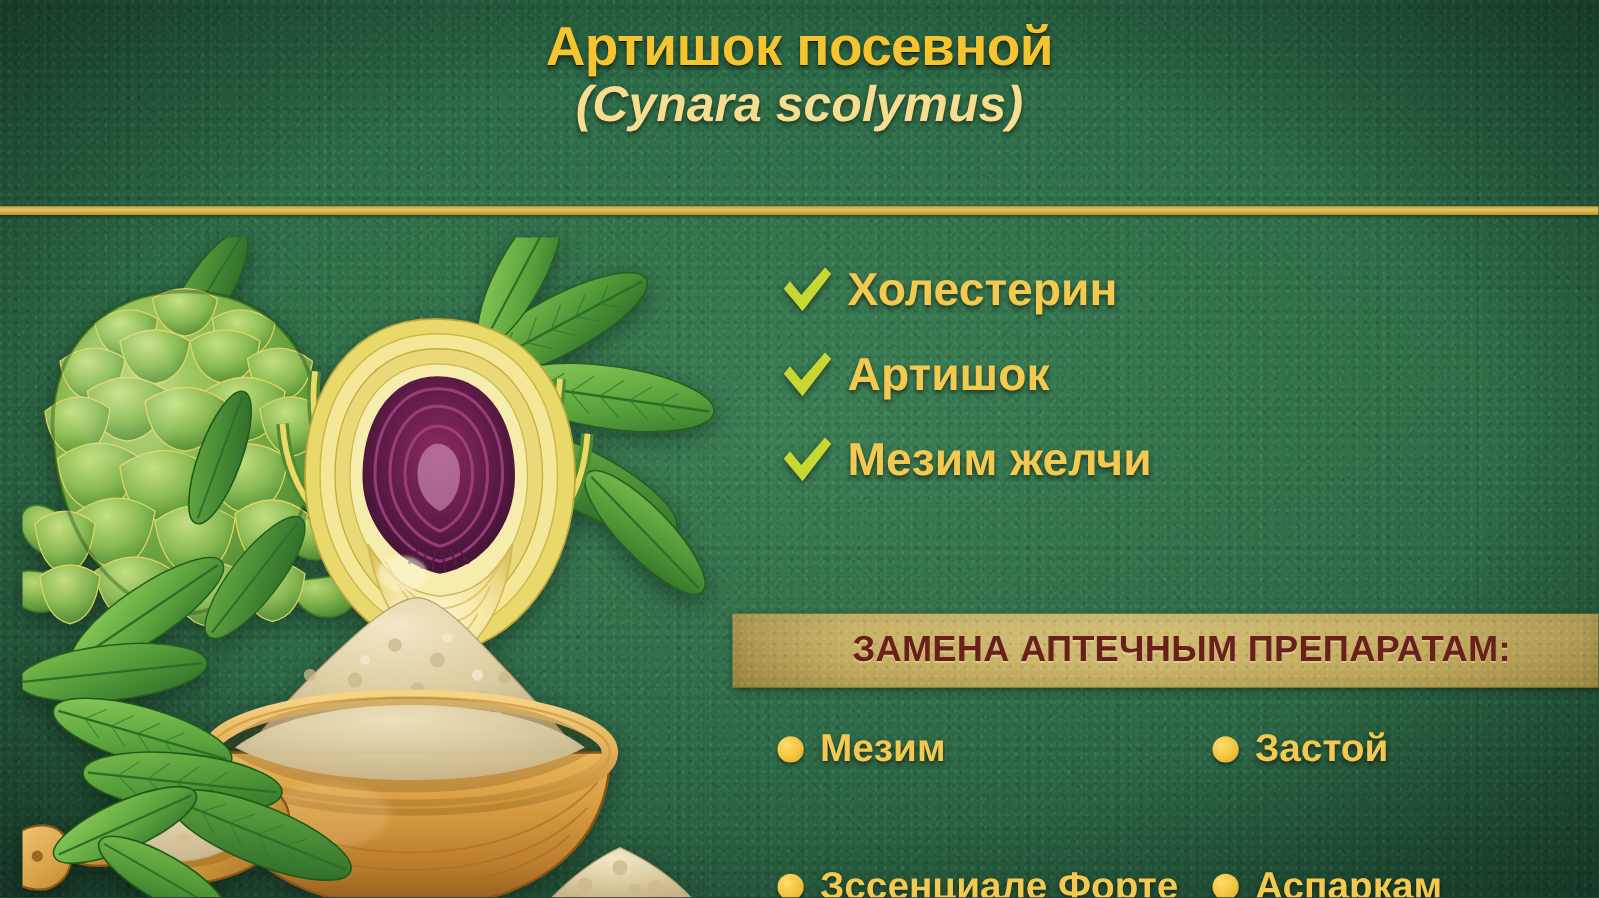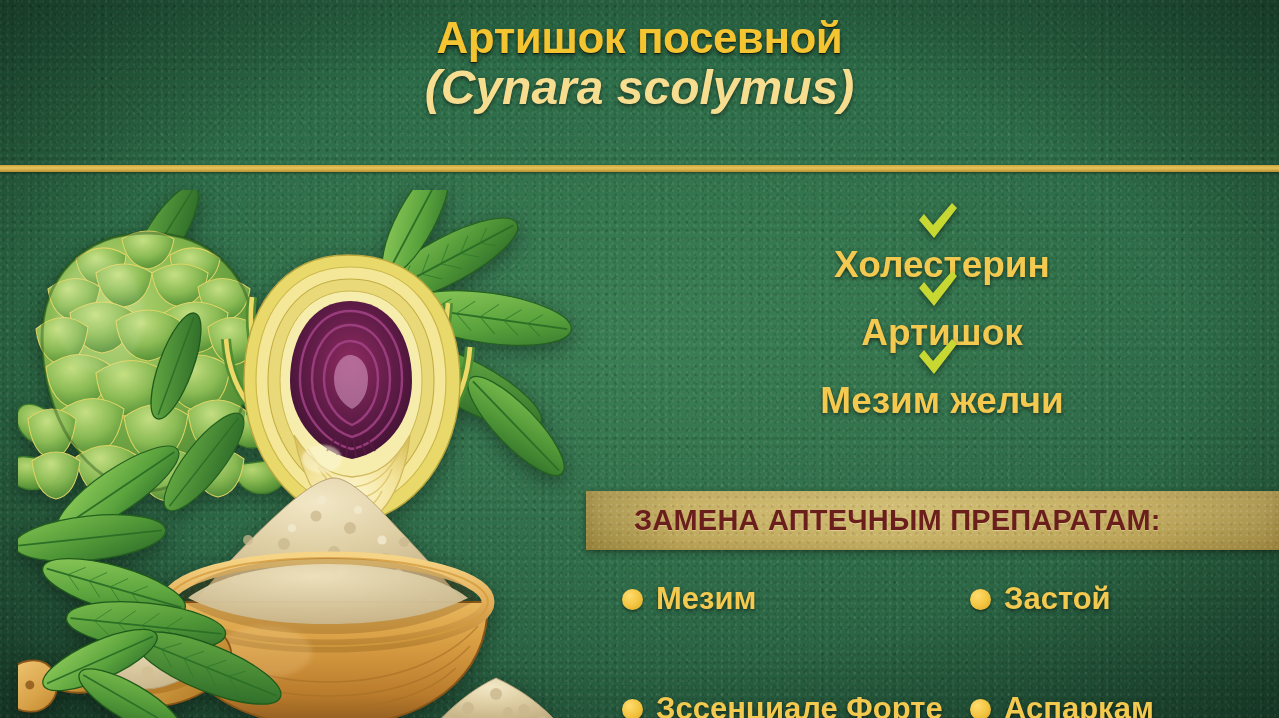--- a/index.html
+++ b/index.html
@@ -32,49 +32,49 @@
   .layer { position:absolute; z-index:5; }
 
   
   #header { top:0; left:0; width:1279px; height:167px; text-align:center; }
   #title {
     margin-top:16px; font-size:44px; font-weight:700; letter-spacing:-0.5px;
     color:#f5c431; line-height:1.02;
     text-shadow:0 3px 5px rgba(0,0,0,.55), 0 1px 0 rgba(0,0,0,.5);
   }
   #subtitle {
-    margin-top:2px; font-size:48px; font-style:italic; font-weight:700;
+    margin-top:2px; font-size:40px; font-style:italic; font-weight:700;
     color:#f6dd90; line-height:1.05;
     text-shadow:0 2px 4px rgba(0,0,0,.5);
   }
   #gold-rule {
     top:165px; left:0; width:1279px; height:7px;
     background:linear-gradient(180deg,#c9a23a 0%,#e7c45d 42%,#b8902f 100%);
     box-shadow:0 1px 3px rgba(0,0,0,.45);
   }
 
   
   #benefits { top:198px; left:622px; width:640px; }
-  .benefit { display:flex; align-items:center; height:68px;flex-direction:column; }
+  .benefit { display:flex; align-items:center; height:68px; }
   .check { width:46px; height:46px; flex:0 0 46px; margin-right:10px; position:relative; }
   .check svg { display:block; width:46px; height:46px;
     filter:drop-shadow(0 2px 3px rgba(0,0,0,.5)); }
   .benefit-label {
     font-size:37px; font-weight:700; color:#f3c94f; white-space:nowrap;
     text-shadow:0 2px 4px rgba(0,0,0,.55);
   }
 
   
   #band {
     top:491px; left:586px; width:693px; height:59px;
     background:
       linear-gradient(180deg, rgba(255,255,255,.10) 0%, rgba(0,0,0,.06) 100%),
       linear-gradient(90deg,#a69246 0%, #c9b15f 14%, #d3bd6d 45%, #c6ae5c 78%, #ab9449 100%);
     box-shadow:0 2px 6px rgba(0,0,0,.45), inset 0 0 18px rgba(120,95,30,.35);
-    display:flex; align-items:center;
+    display:flex; align-items:center;padding-left:48px;
   }
   #band::after{
     content:""; position:absolute; inset:0; pointer-events:none;
     background-image:
       radial-gradient(circle at 20% 30%, rgba(255,255,255,.10) 0 1px, transparent 1.4px),
       radial-gradient(circle at 70% 70%, rgba(90,70,20,.14) 0 1.2px, transparent 1.6px);
     background-size:6px 6px, 9px 9px;
   }
   #band-title {
     position:relative; z-index:2; margin-left:48px;

